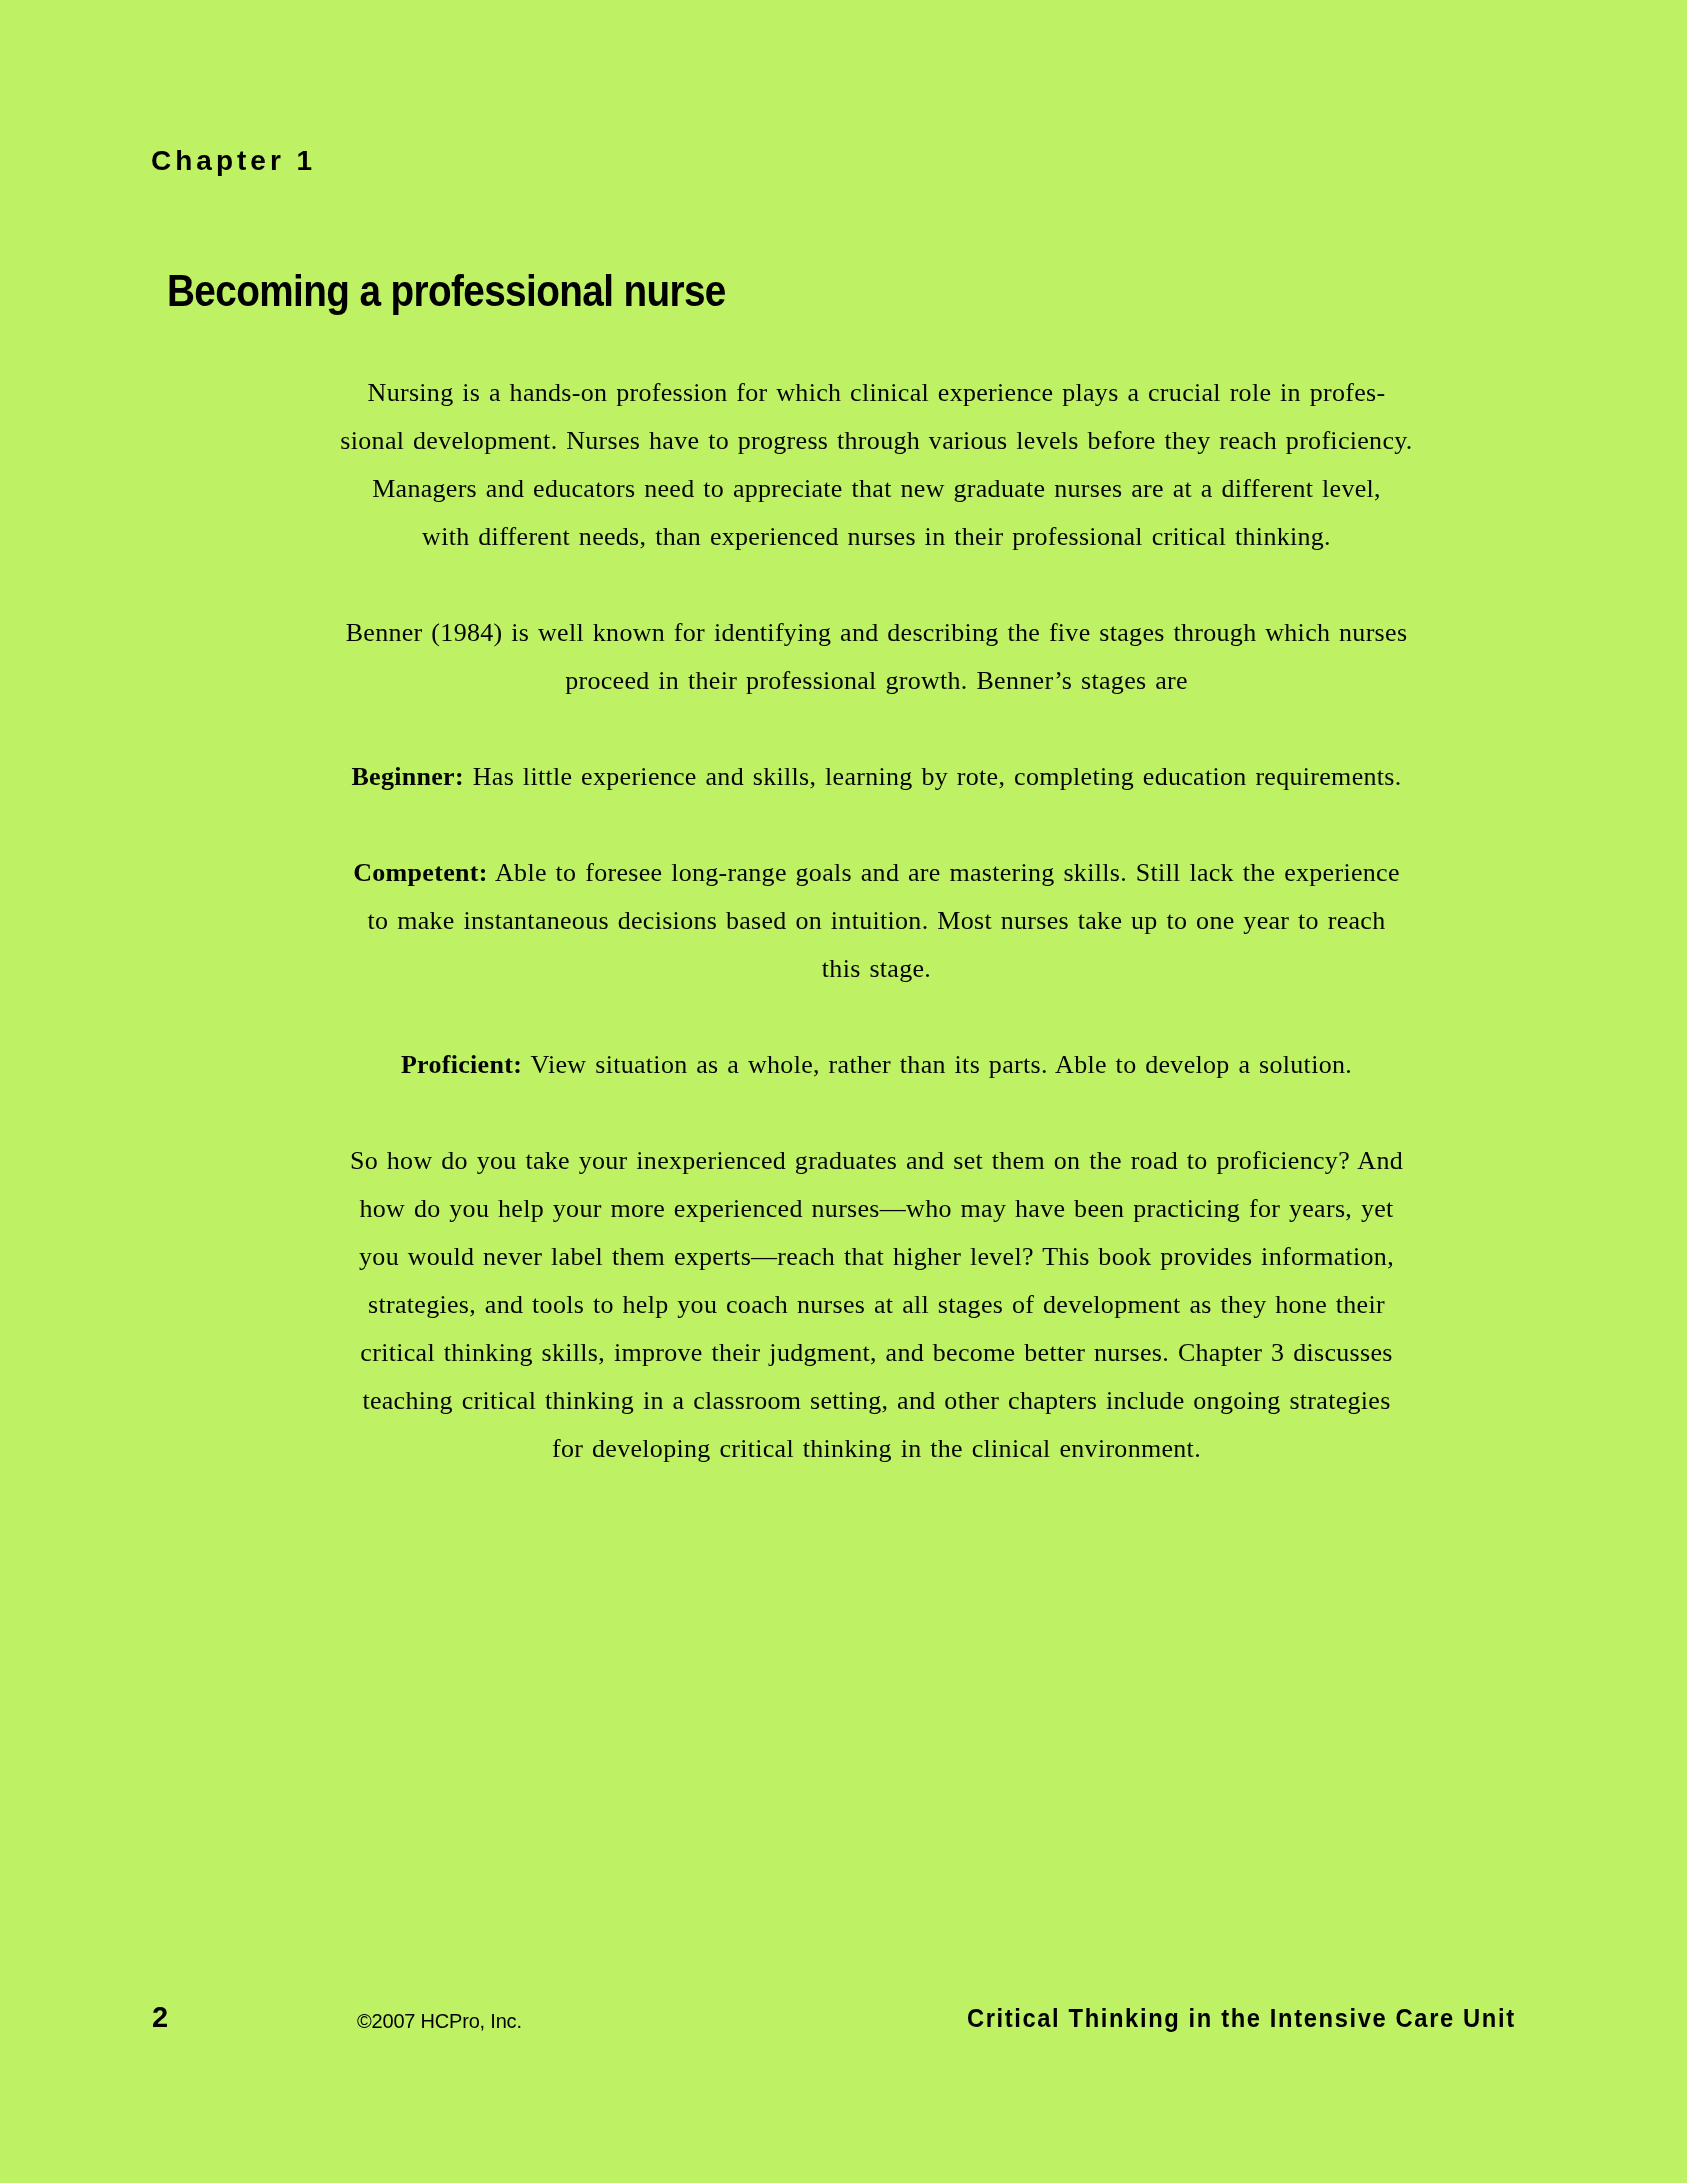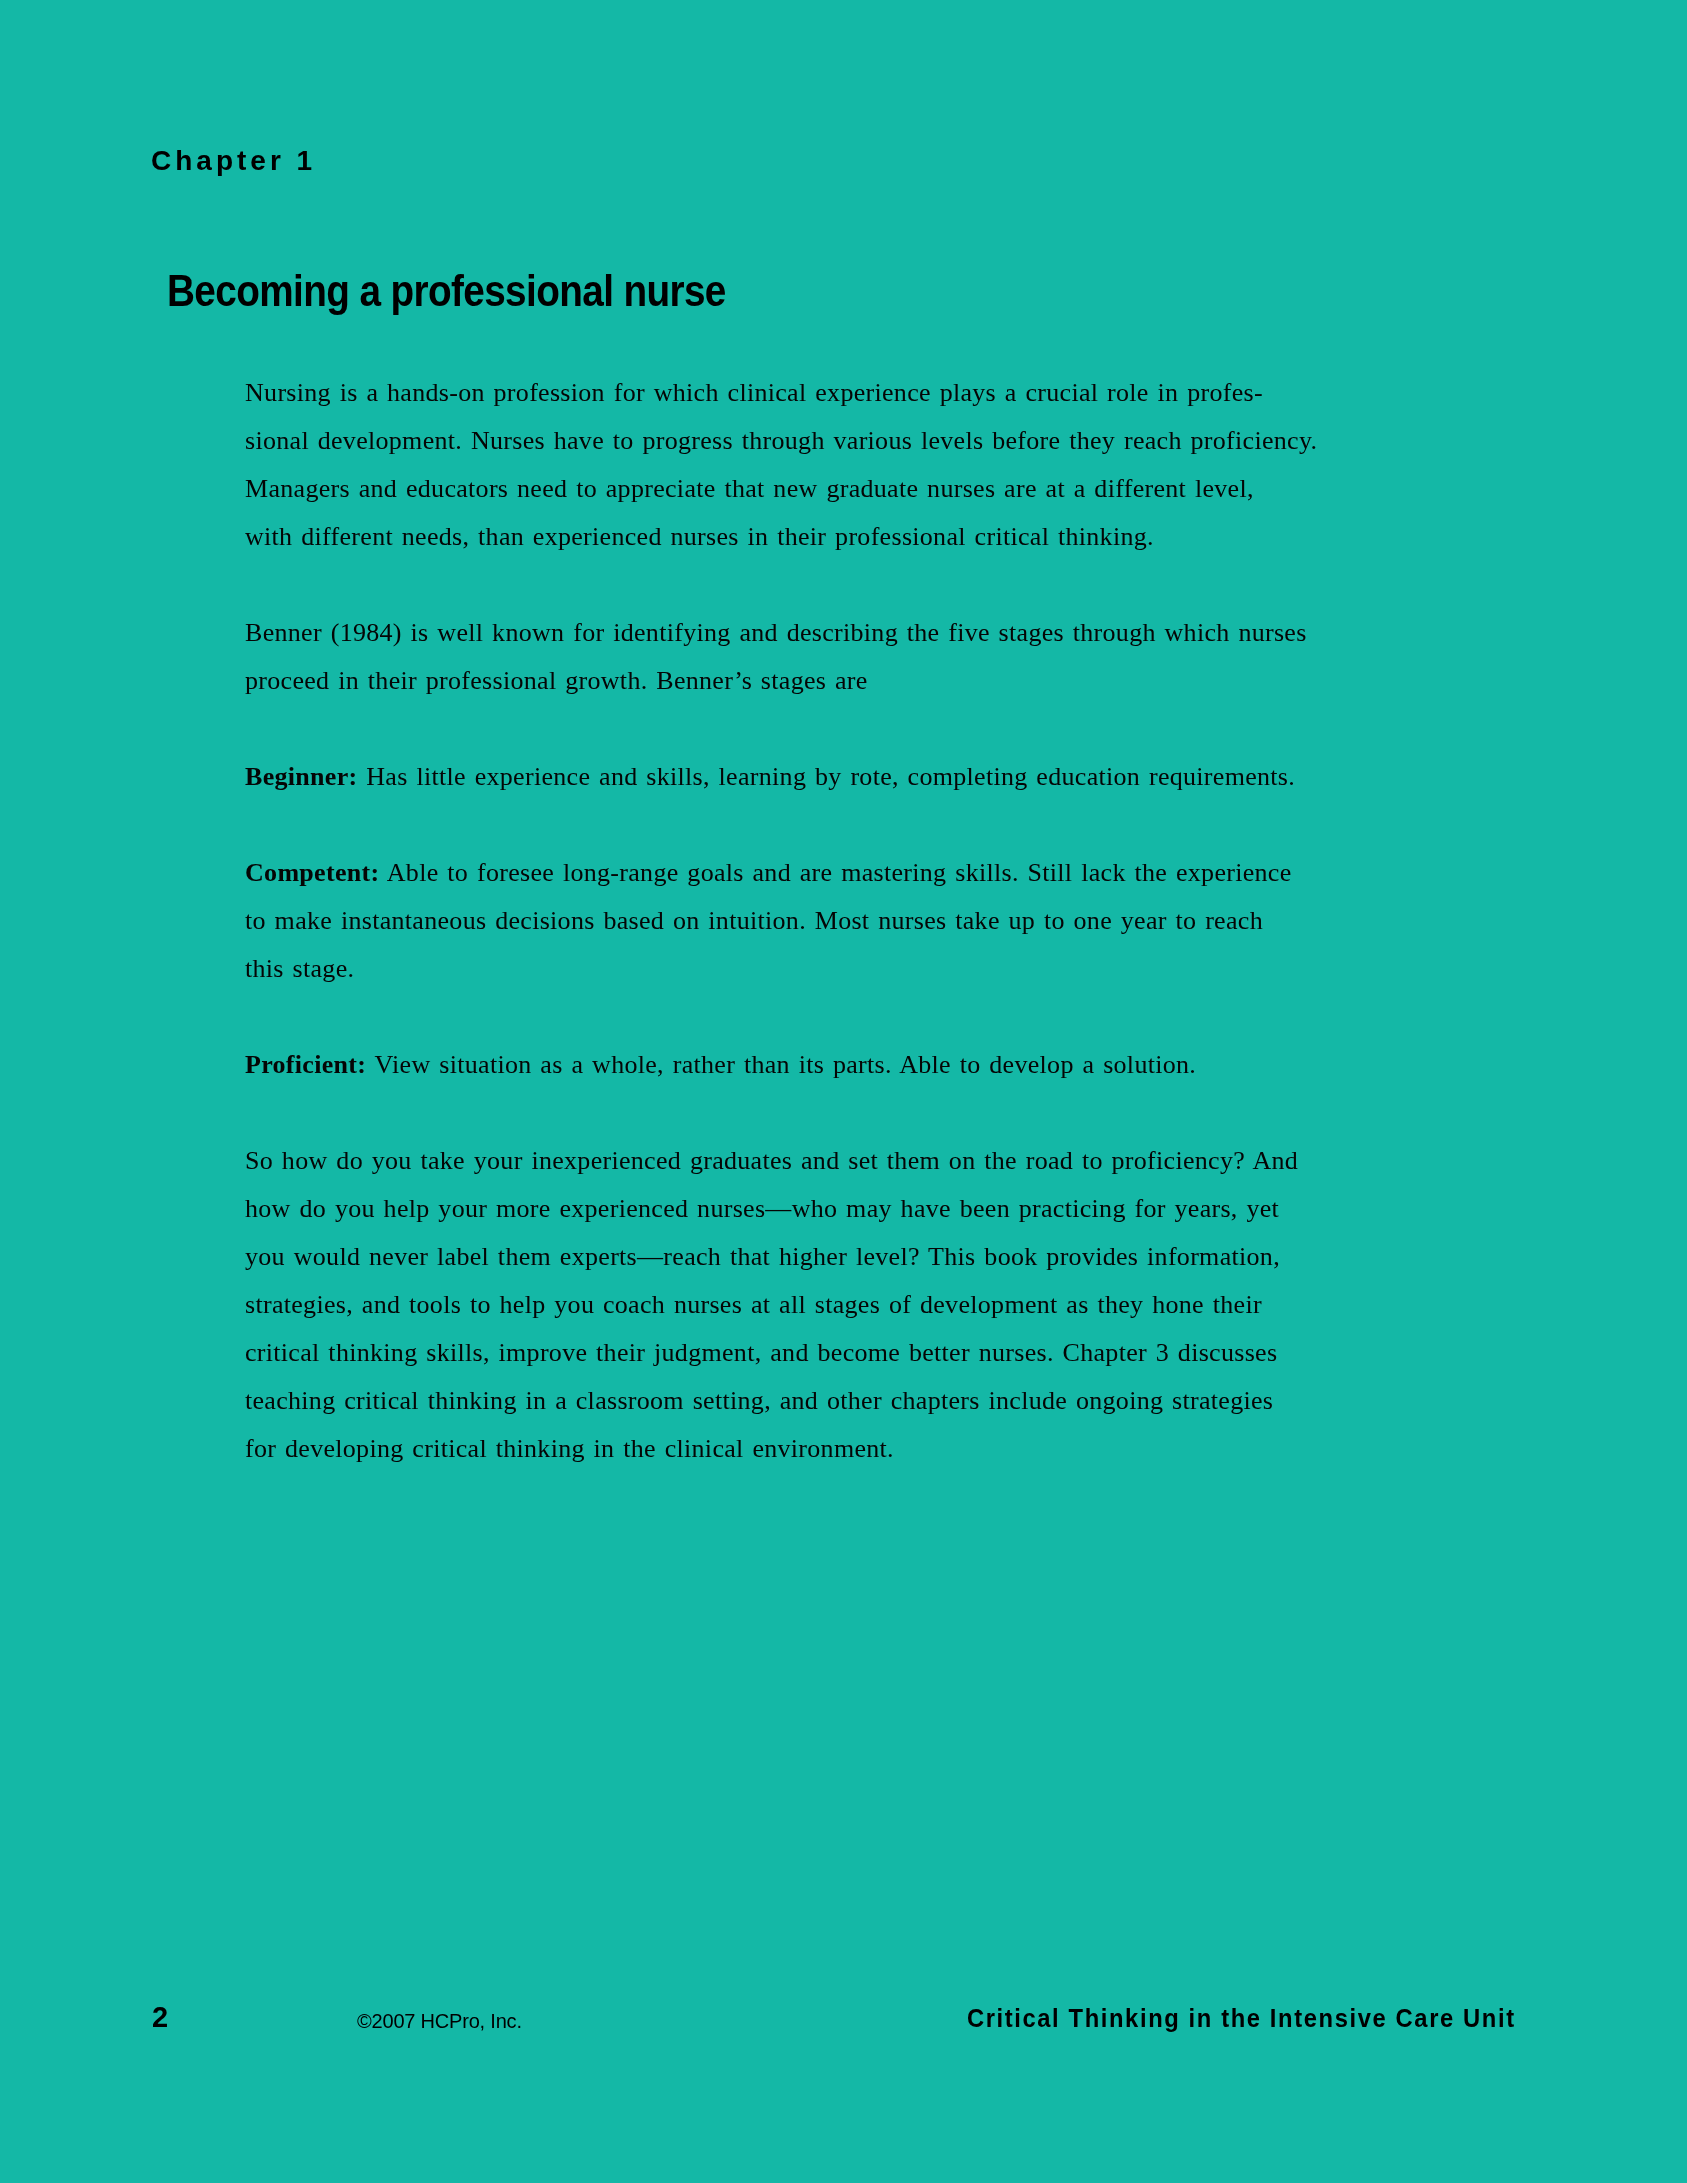--- a/index.html
+++ b/index.html
@@ -4,21 +4,21 @@
 <style>
   html, body {
     margin: 0;
     padding: 0;
     background: #ffffff;
   }
   .page {
     position: relative;
     width: 1687px;
     height: 2183px;
-    background: #14b8a6;
+    background: #bef264;
     color: #000000;
     overflow: hidden;
   }
   .chapter-label {
     position: absolute;
     left: 151px;
     top: 147px;
     font-family: "Liberation Sans", sans-serif;
     font-weight: bold;
     font-size: 28px;
@@ -35,29 +35,30 @@
     font-weight: bold;
     font-size: 44px;
     line-height: 1.1;
     letter-spacing: -0.7px;
     transform: scaleX(0.88);
     transform-origin: 0 50%;
     white-space: pre;
   }
   .body-text {
     position: absolute;
-    left: 245px;
+    left: 228px;
     top: 369px;
     width: 1297px;
     font-family: "Liberation Serif", serif;
     font-size: 26px;
     line-height: 48px;
     letter-spacing: 0.3px;
     word-spacing: 2px;
     color: #050505;
+    text-align: center;
   }
   .para {
     margin: 0 0 48px 0;
     white-space: pre-line;
   }
   .para:last-child { margin-bottom: 0; }
   .subheading {
     margin: 0;
     font-family: "Liberation Sans", sans-serif;
     font-style: italic;

